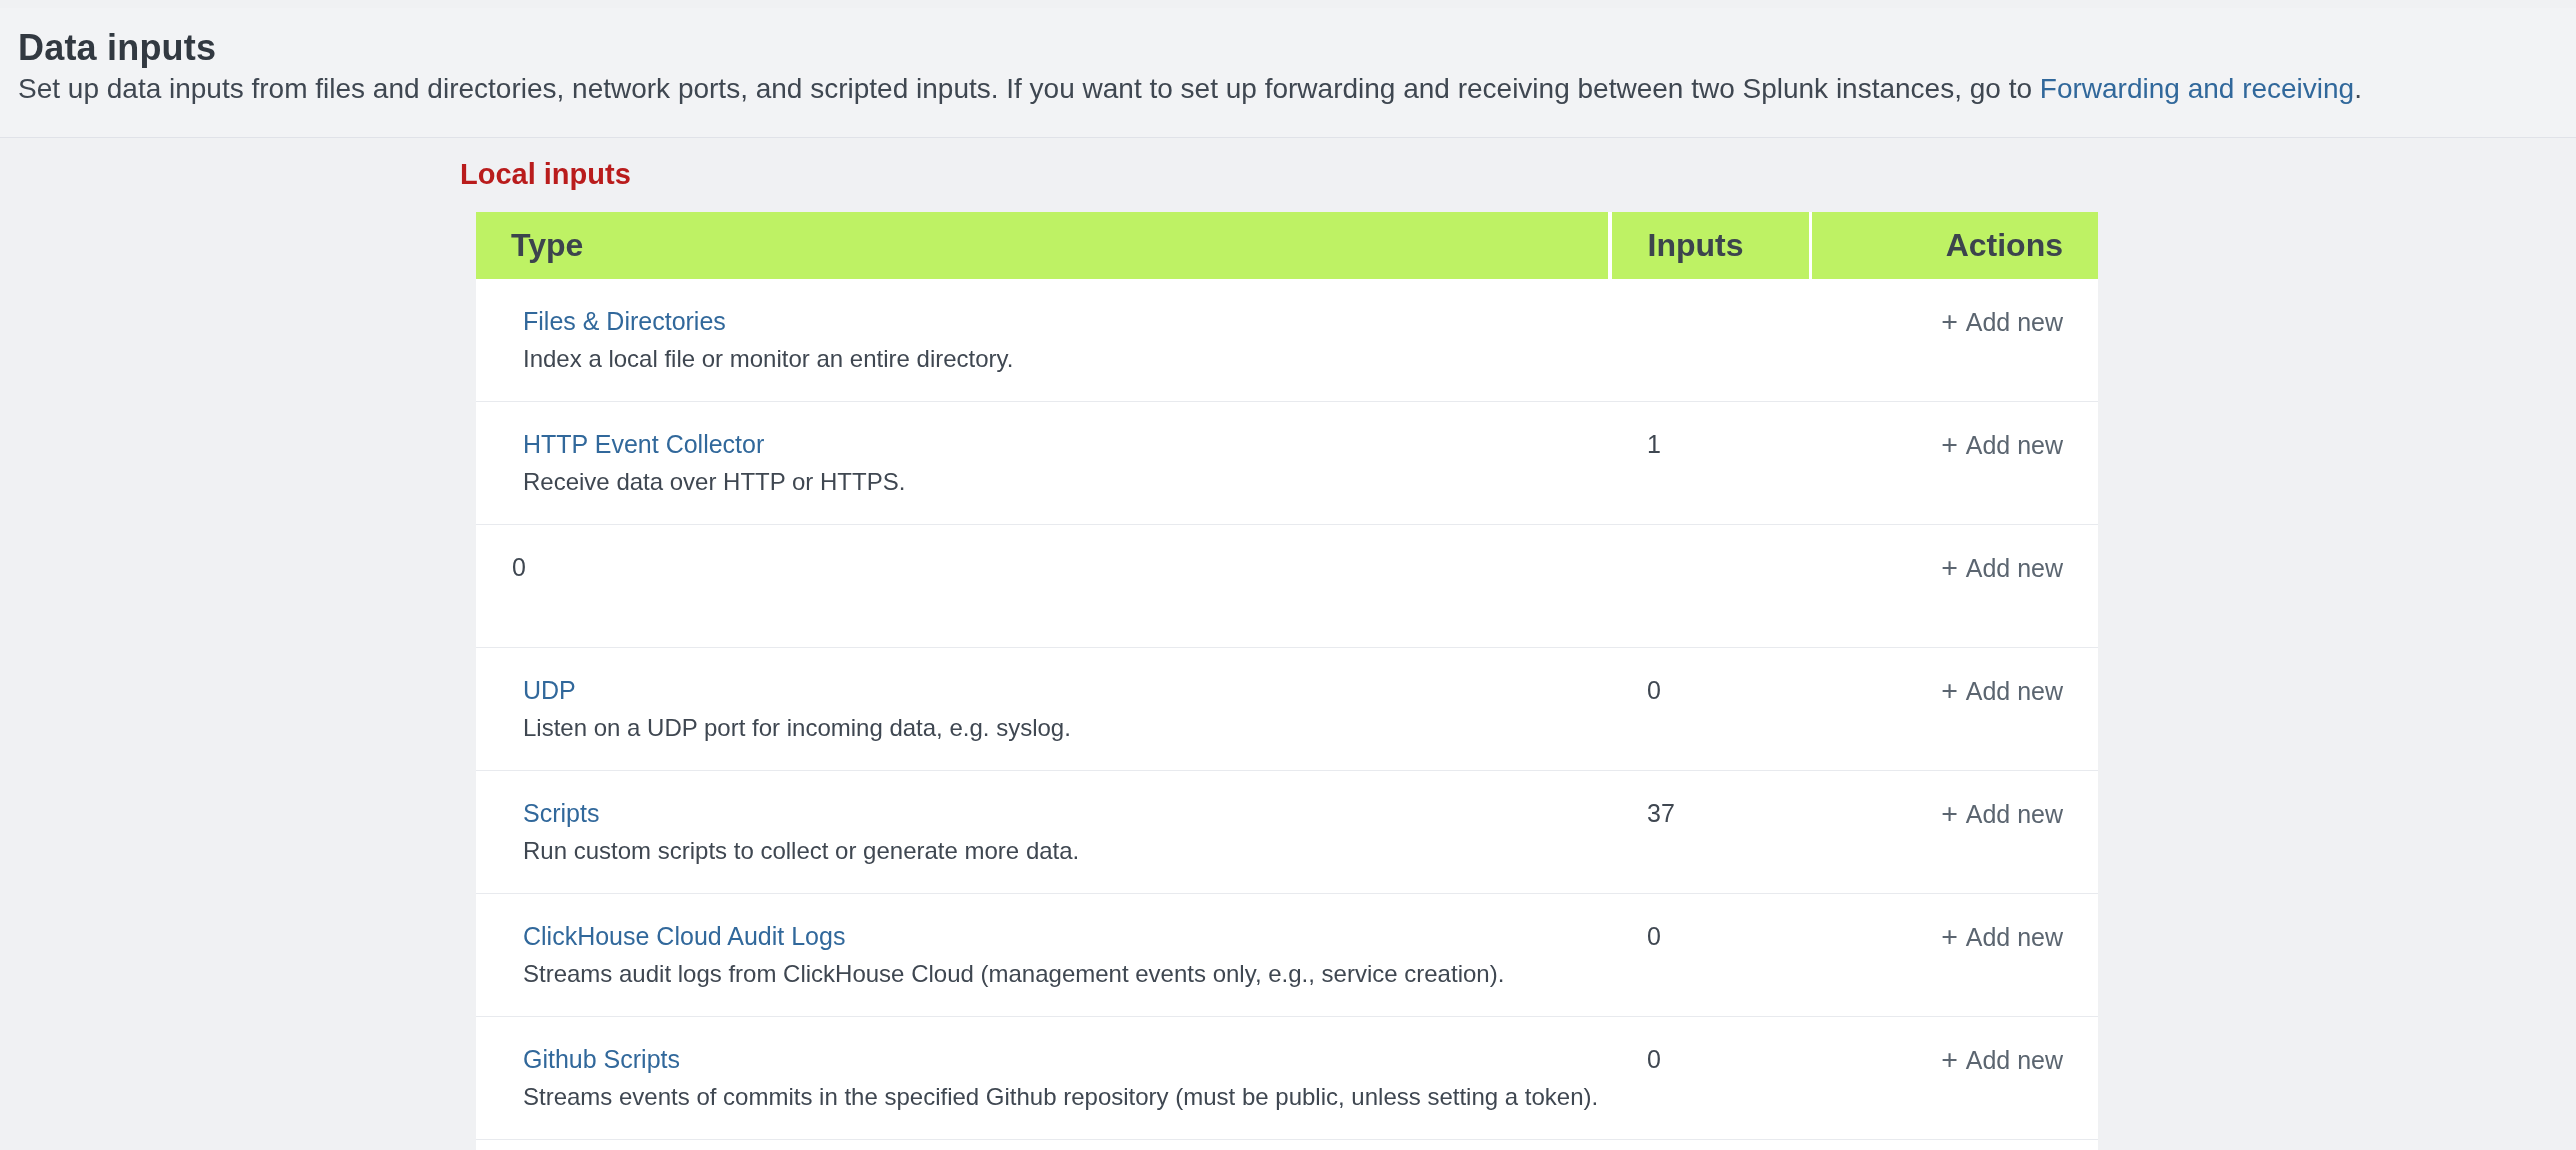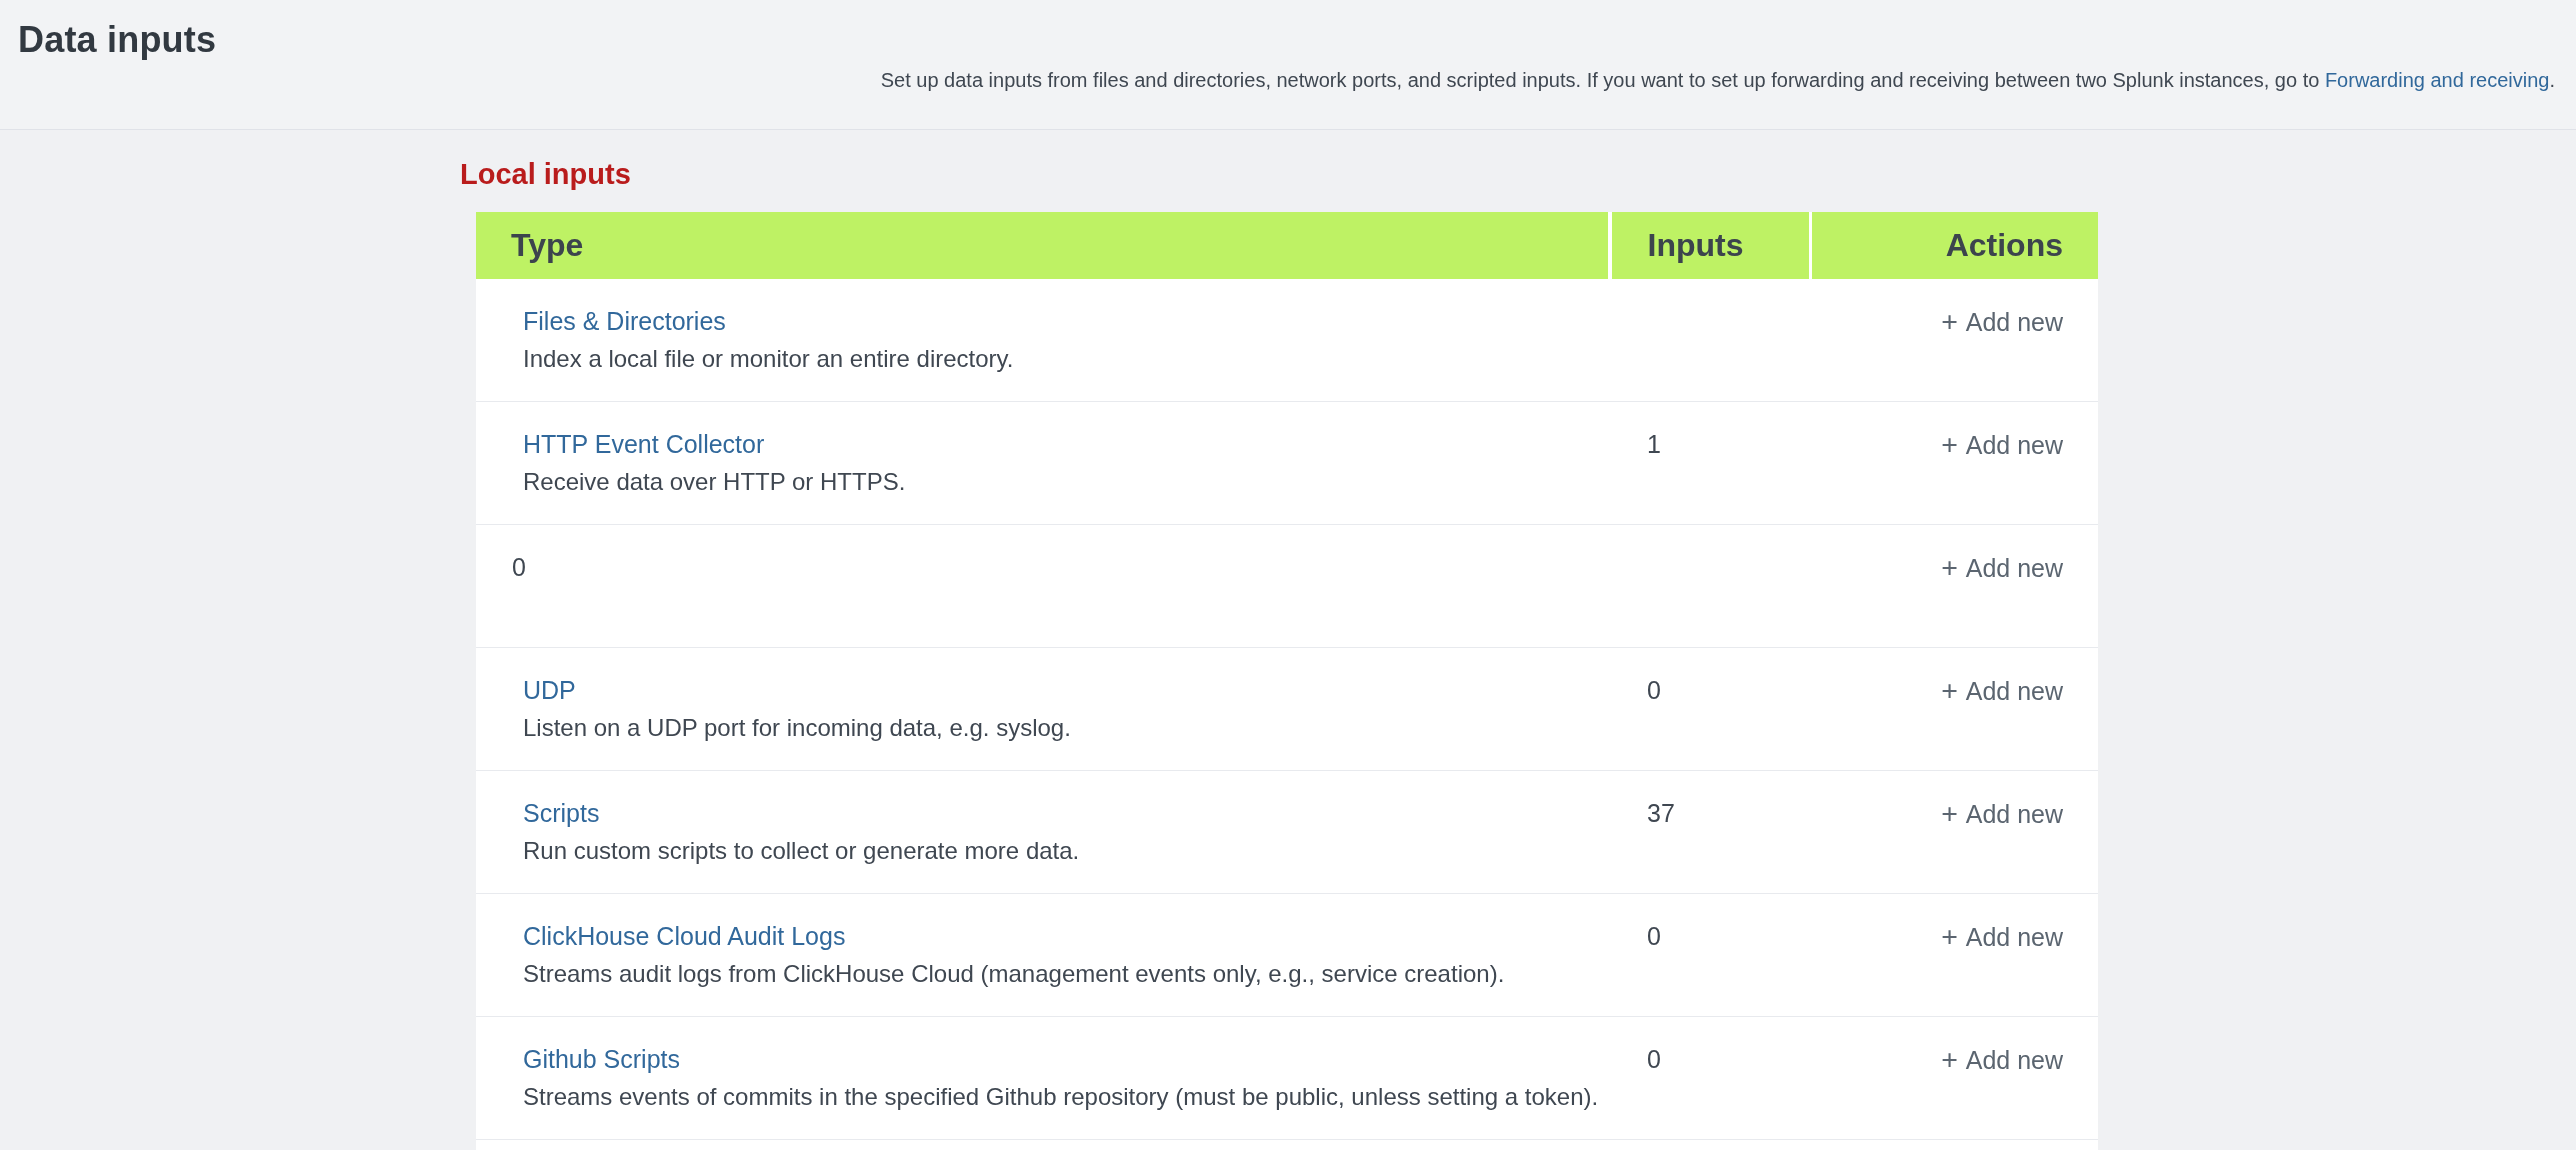--- a/index.html
+++ b/index.html
@@ -9,42 +9,41 @@
     position: relative;
     overflow: hidden;
     background: #f0f1f3;
     font-family: "Liberation Sans", "DejaVu Sans", sans-serif;
     color: #3f4751;
   }
 
   
   .page-header {
     position: absolute;
-    left: 0; top: 0; right: 0;
+    left: 0; top: 8px; right: 0;
     height: 130px;
     background: #f2f3f5;
     border-bottom: 1.7px solid #e0e2e8;
     box-sizing: border-box;
     padding: 18px 21px 0 18px;
   }
   .page-title {
     margin: 0;
     font-size: 36px;
     line-height: 43px;
     font-weight: 700;
     color: #323941;
     letter-spacing: 0.2px;
   }
   .page-subtitle {
     margin: 5.2px 0 0 0;
-    font-size: 20px;
+    font-size: 28px;
     line-height: 29px;
     color: #3f4751;
     white-space: nowrap;
-    text-align: right;
   }
   a { text-decoration: none; }
   .text-link { color: #31689b; cursor: pointer; }
 
   
   .section-heading {
     position: absolute;
     left: 460px;
     top: 158px;
     margin: 0;

